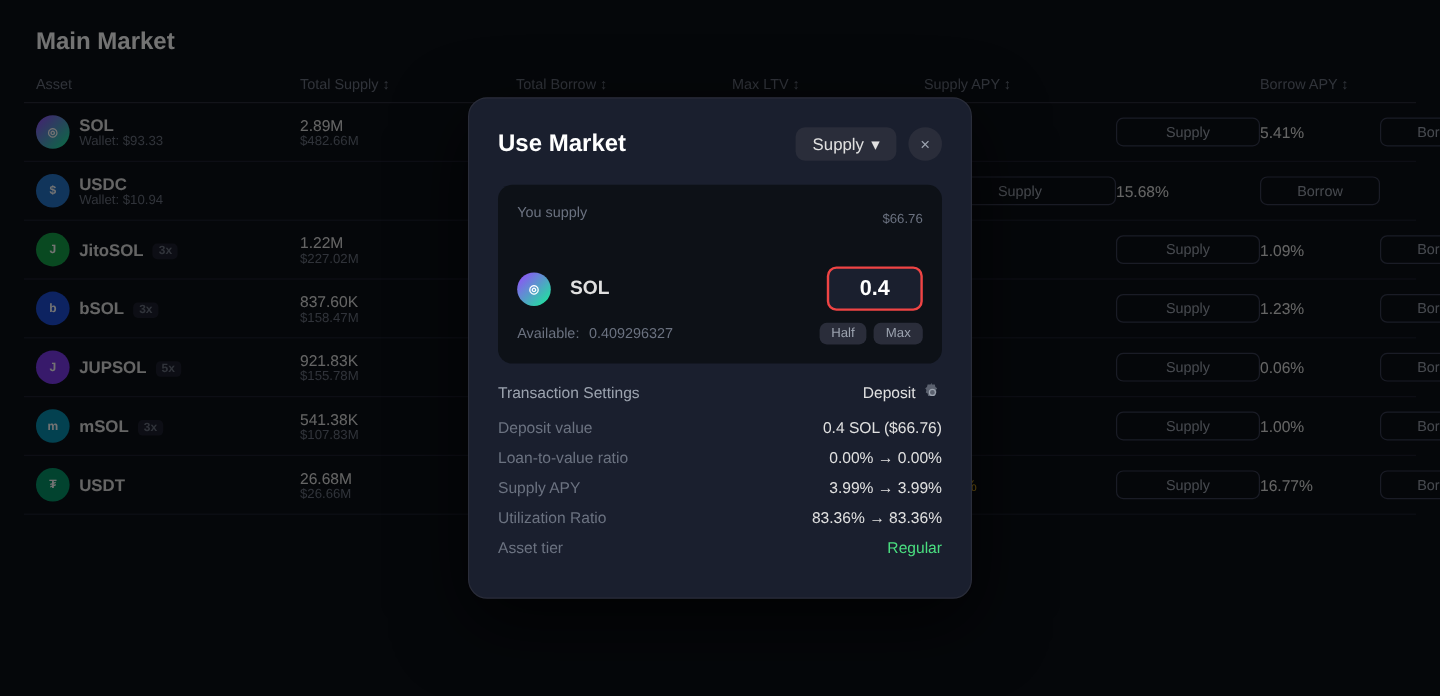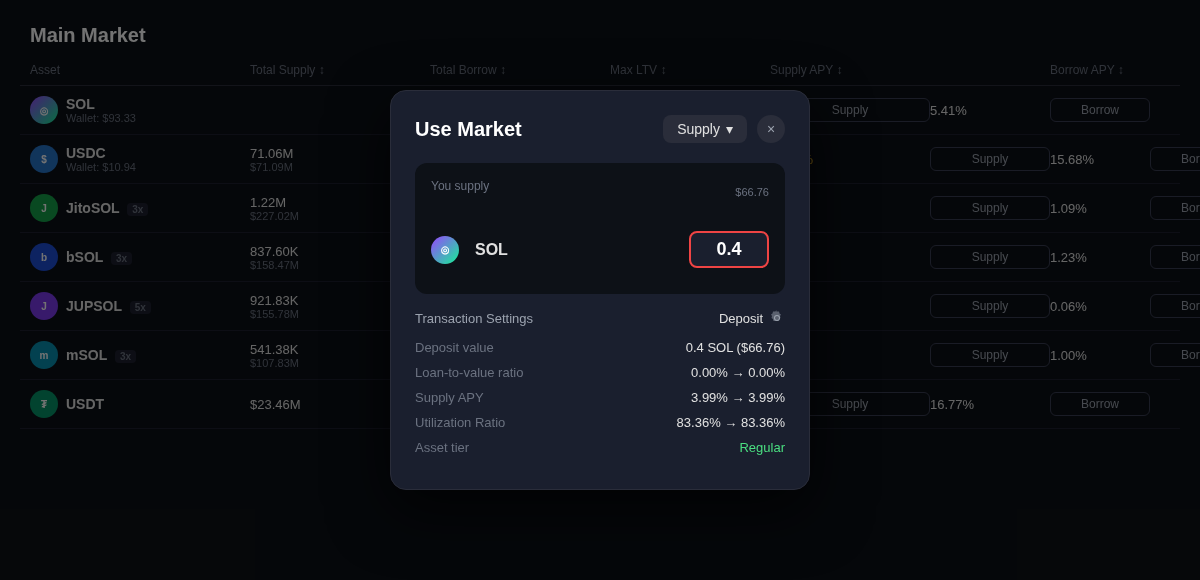--- a/index.html
+++ b/index.html
@@ -327,39 +327,39 @@
   </div>
 
   <div class="table-row">
     <div class="asset-row-inner">
       <div class="asset-icon icon-sol">◎</div>
       <div class="asset-cell">
         <span class="asset-name">SOL</span>
         <span class="asset-wallet">Wallet: $93.33</span>
       </div>
     </div>
+    <div class="supply-col">
+      <span class="supply-main">2.89M</span>
+      <span class="supply-sub">$482.66M</span>
+    </div>
     <div></div>
     <div></div>
     <div class="apy-positive">3.99%</div>
     <button class="action-btn">Supply</button>
     <div>5.41%</div>
     <button class="action-btn">Borrow</button>
   </div>
 
   <div class="table-row">
     <div class="asset-row-inner">
       <div class="asset-icon icon-usdc">$</div>
       <div class="asset-cell">
         <span class="asset-name">USDC</span>
         <span class="asset-wallet">Wallet: $10.94</span>
       </div>
-    </div>
-    <div class="supply-col">
-      <span class="supply-main">71.06M</span>
-      <span class="supply-sub">$71.09M</span>
     </div>
     <div></div>
     <div></div>
     <div class="apy-yellow">11.75%</div>
     <button class="action-btn">Supply</button>
     <div>15.68%</div>
     <button class="action-btn">Borrow</button>
   </div>
 
   <div class="table-row">
@@ -442,20 +442,24 @@
     <button class="action-btn">Borrow</button>
   </div>
 
   <div class="table-row">
     <div class="asset-row-inner">
       <div class="asset-icon icon-usdt">₮</div>
       <div class="asset-cell">
         <span class="asset-name">USDT</span>
         <span class="asset-wallet"></span>
       </div>
+    </div>
+    <div class="supply-col">
+      <span class="supply-main">26.68M</span>
+      <span class="supply-sub">$26.66M</span>
     </div>
     <div>$23.46M</div>
     <div></div>
     <div class="apy-yellow">12.29%</div>
     <button class="action-btn">Supply</button>
     <div>16.77%</div>
     <button class="action-btn">Borrow</button>
   </div>
 </div>
 
@@ -483,20 +487,28 @@
       </div>
 
       <div class="supply-row">
         <div class="supply-asset">
           <div class="asset-icon icon-sol">◎</div>
           <span>SOL</span>
         </div>
         <div class="supply-amount-box">0.4</div>
       </div>
 
+      <div class="supply-available">
+        <span>Available:</span>
+        <span>0.409296327</span>
+        <div class="half-max-btns">
+          <button class="half-max-btn">Half</button>
+          <button class="half-max-btn">Max</button>
+        </div>
+      </div>
     </div>
 
     
 
     
     <div>
       <div class="tx-settings-row">
         <span class="tx-settings-label">Transaction Settings</span>
         <div class="tx-settings-val">
           <span>Deposit</span>

